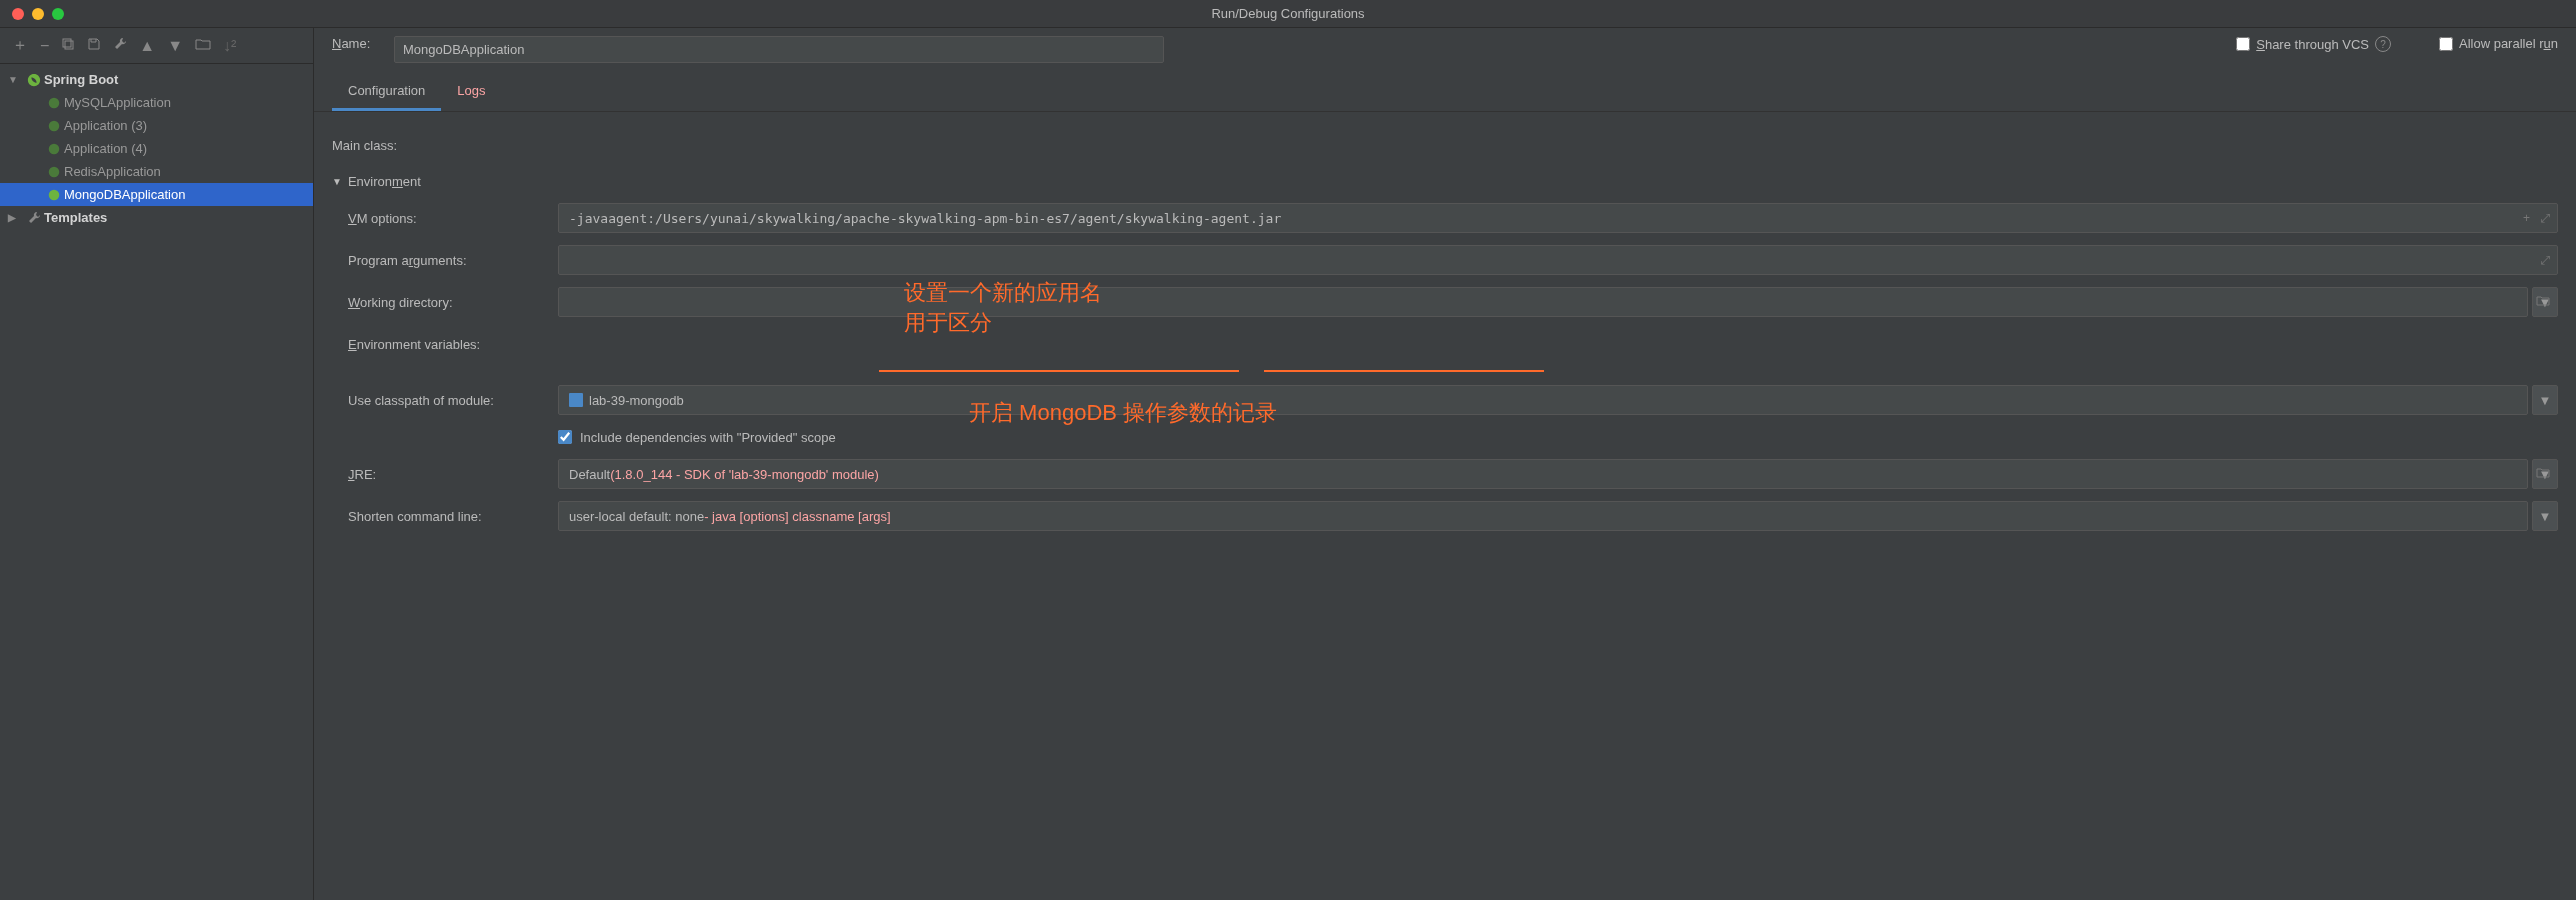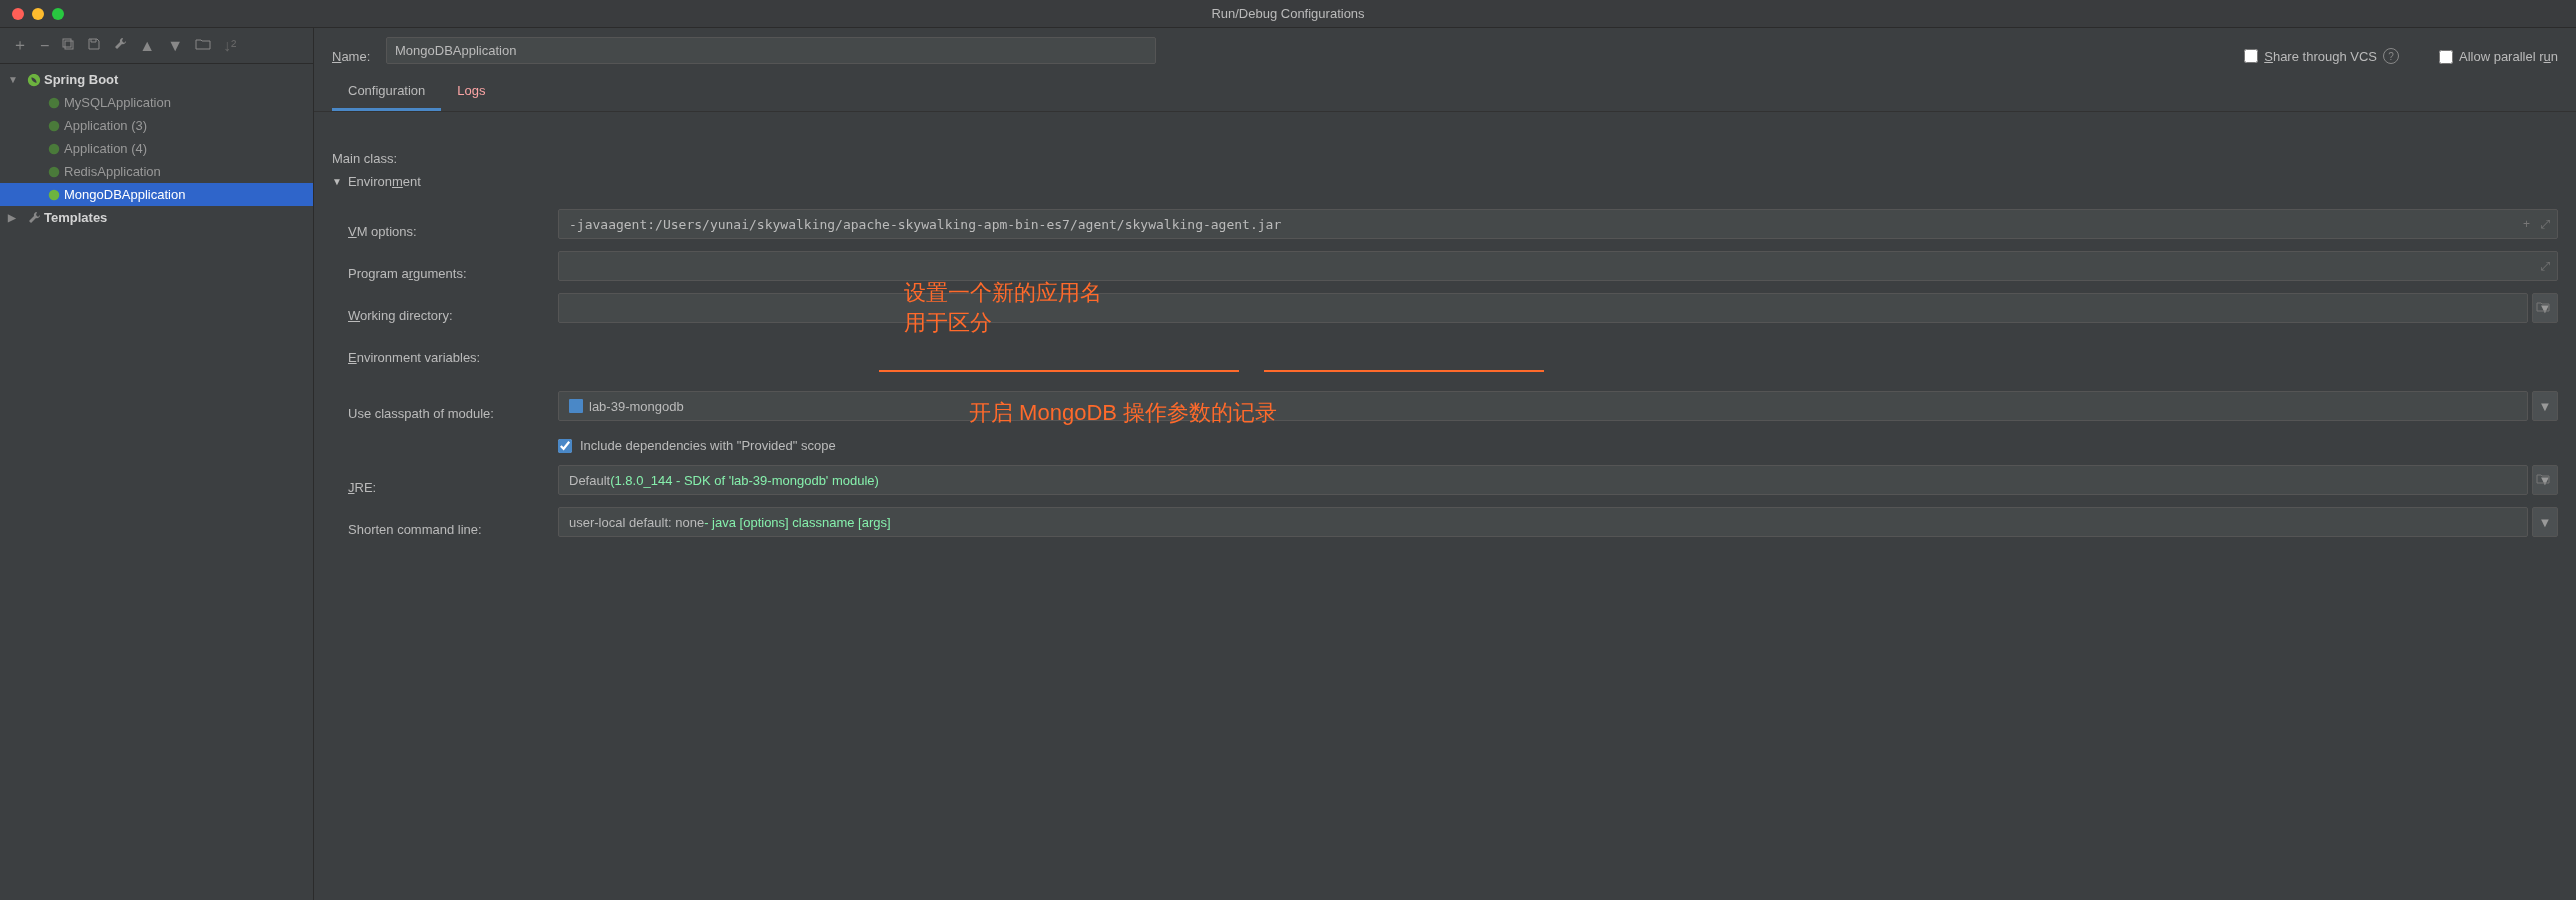--- a/index.html
+++ b/index.html
@@ -53,23 +53,23 @@
     }
     .tree-node.root { font-weight: bold; color: #d4d4d4; }
     .tree-node.item { padding-left: 44px; color: #999; }
     .tree-node.selected { background: #2f65ca; color: #ffffff; }
     .tree-arrow { width: 16px; color: #888; font-size: 10px; }
     .tree-icon { width: 20px; display: inline-flex; align-items: center; justify-content: center; }
     .main { flex: 1; background: #3c3f41; padding: 0; overflow: hidden; position: relative; }
     .name-row {
       height: 44px;
       display: flex;
-      align-items: flex-end;
+      align-items: flex-start;
       padding: 8px 18px;
-      gap: 4px;
+      gap: 12px;
     }
     .label { color: #bbbbbb; font-size: 13px; min-width: 200px; }
     .label.short { min-width: 50px; }
     .underline { text-decoration: underline; }
     .text-input {
       background: #45494a;
       border: 1px solid #555;
       color: #bbbbbb;
       padding: 5px 8px;
       font-size: 13px;
@@ -85,40 +85,40 @@
       align-items: flex-end;
     }
     .tab {
       padding: 10px 16px;
       color: #fca5a5;
       cursor: pointer;
       border-bottom: 3px solid transparent;
     }
     .tab.active { color: #bbbbbb; border-bottom-color: #4a88c7; }
     .form { padding: 12px 18px; }
-    .form-row { display: flex; align-items: flex-end; height: 42px; }
+    .form-row { display: flex; align-items: center; height: 42px; }
     .form-label { width: 210px; color: #bbbbbb; font-size: 13px; }
     .form-field { flex: 1; position: relative; display: flex; align-items: center; }
     .field-box {
       flex: 1;
       background: #45494a;
       border: 1px solid #555;
       color: #bbbbbb;
       padding: 6px 10px;
       font-size: 13px;
       border-radius: 2px;
       font-family: "Menlo", "Consolas", monospace;
       height: 30px;
       display: flex;
       align-items: center;
       white-space: nowrap;
       overflow: hidden;
     }
     .field-box.combo { font-family: inherit; }
-    .hint { color: #86efac; }
+    .hint { color: #fca5a5; }
     .section-header {
       display: flex;
       align-items: center;
       gap: 6px;
       padding: 8px 0;
       color: #bbbbbb;
       font-size: 13px;
       cursor: pointer;
     }
     .trailing-btn {

